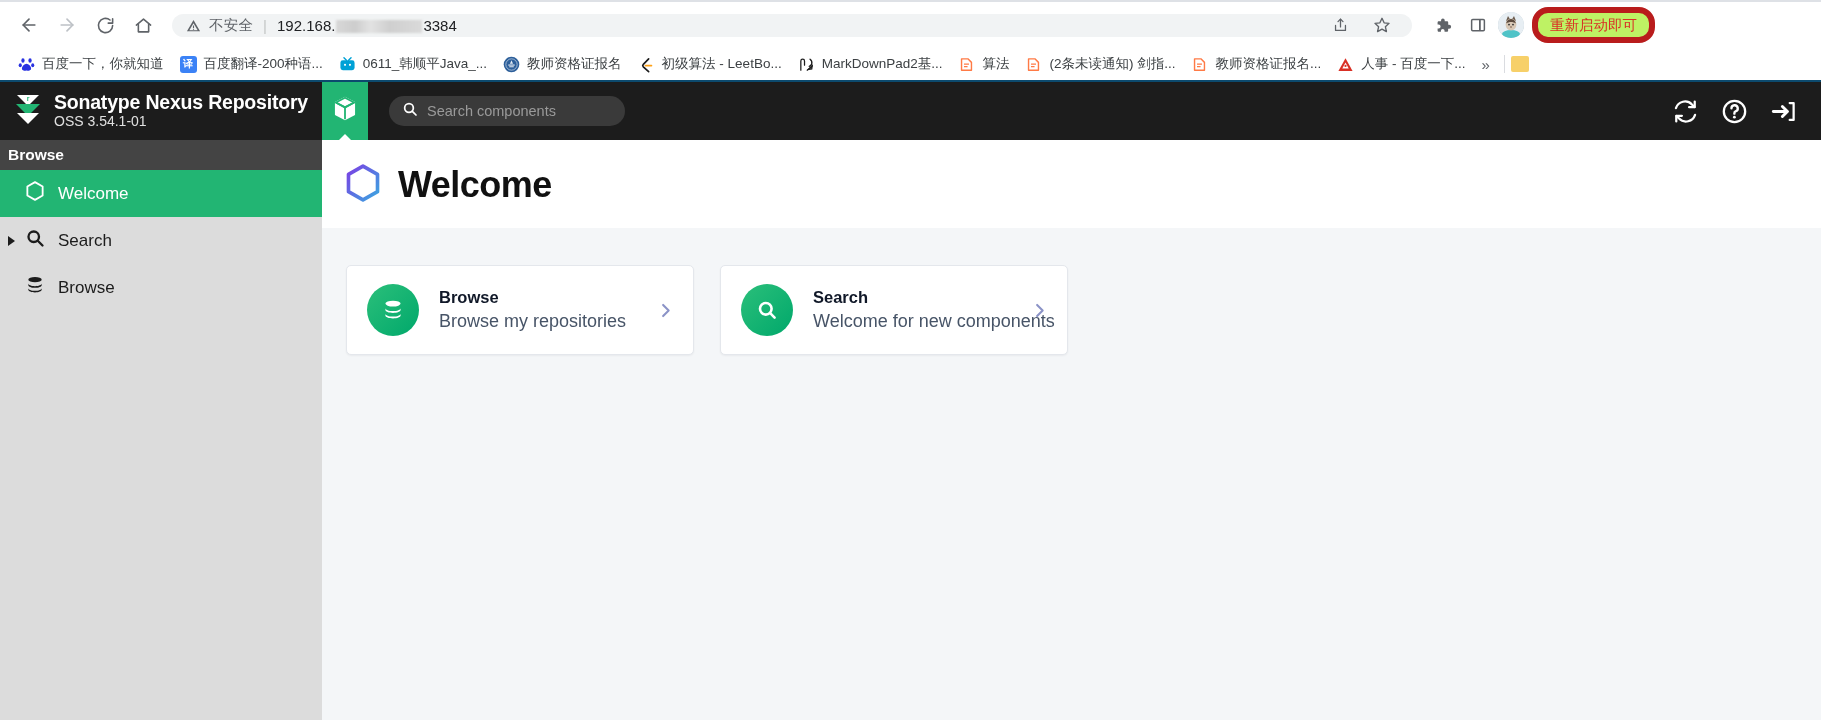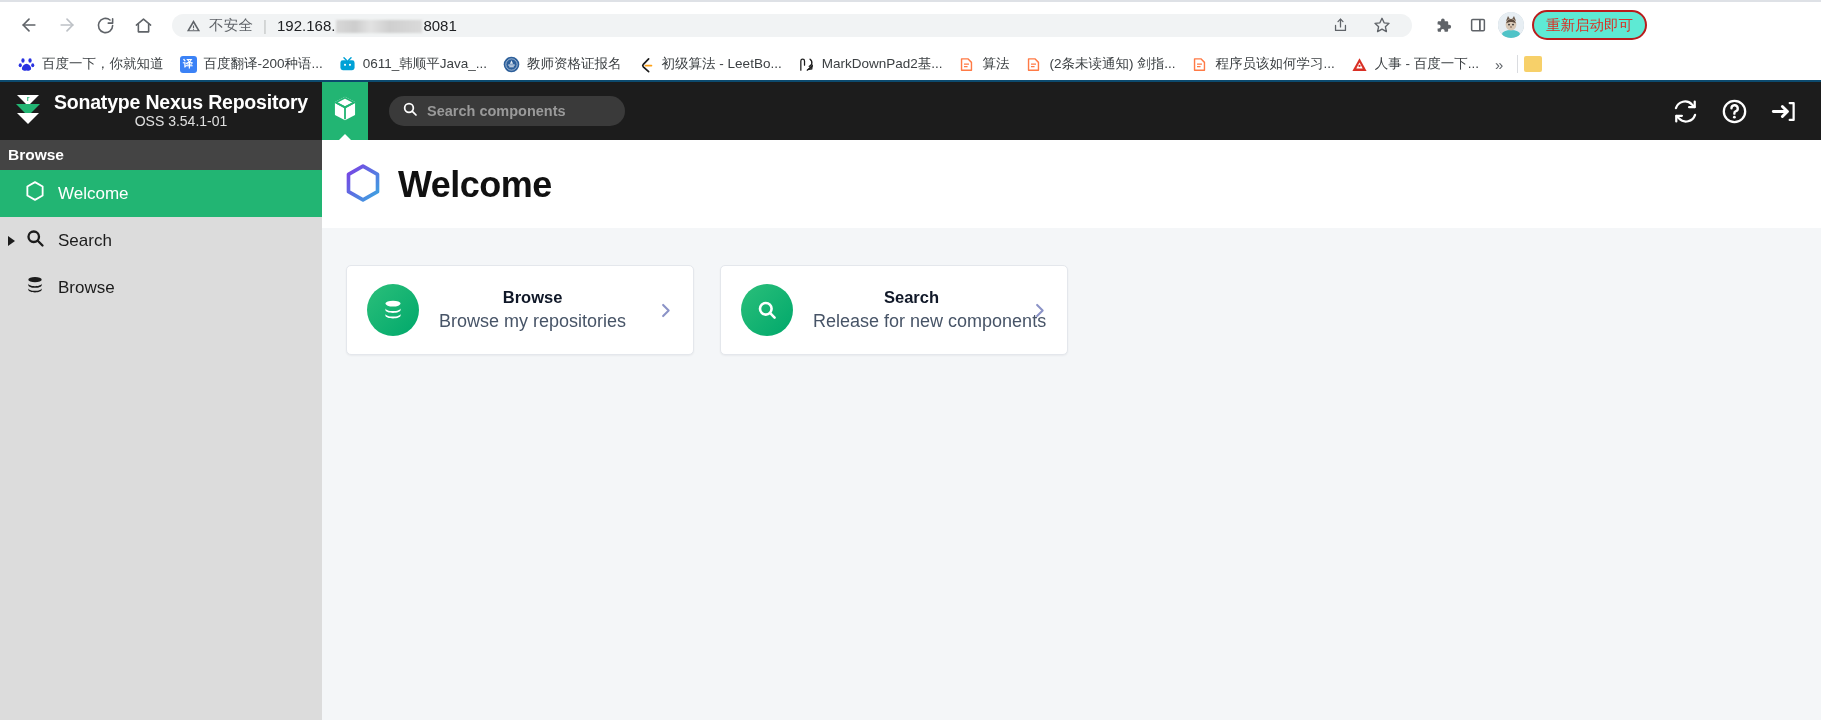--- a/index.html
+++ b/index.html
@@ -56,24 +56,24 @@
     width: 32px; height: 32px; display: flex; align-items: center;
     justify-content: center; border-radius: 50%; cursor: pointer; flex-shrink: 0;
   }
   .avatar {
     width: 26px; height: 26px; border-radius: 50%;
     background: radial-gradient(circle at 50% 38%, #e9eef2 0%, #cfd9e0 60%, #9fb7c4 100%);
     display: flex; align-items: center; justify-content: center;
     overflow: hidden; flex-shrink: 0; cursor: pointer;
   }
   .restart-pill {
-    border: 2px solid #b91c1c; color: #d93025; border-radius: 16px;
+    border: 6px solid #b91c1c; color: #d93025; border-radius: 16px;
     height: 30px; display: flex; align-items: center; padding: 12px 12px;
     font-size: 14.5px; white-space: nowrap; cursor: pointer; margin-left: 4px;
-    background: #5eead4;
+    background: #bef264;
   }
 
   
   .bookmarks {
     height: 34px; display: flex; align-items: center; padding: 0 10px;
     gap: 0px; background: #ffffff; border-bottom: 2px solid #0c4a6e;
     overflow: hidden;
   }
   .bm {
     display: flex; align-items: center; gap: 7px; padding: 4px 8px;
@@ -86,21 +86,21 @@
     font-size: 10px; color: #fff; font-weight: bold; overflow: hidden;
   }
   .bm-chev { padding: 4px 8px; color: #5f6368; font-size: 15px; cursor: pointer; flex-shrink: 0; }
   .bm-divider { width: 1px; height: 18px; background: #dadce0; margin: 0 6px; flex-shrink: 0; }
   .bm-folder {
     width: 18px; height: 16px; background: #f7d069; border-radius: 2px;
     flex-shrink: 0; cursor: pointer;
   }
 
   
-  .app { display: flex; flex-direction: column; height: 638px; text-align: center; }
+  .app { display: flex; flex-direction: column; height: 638px; }
 
   .nx-header {
     height: 58px; background: #1c1c1c; display: flex; align-items: stretch;
     flex-shrink: 0;
   }
   .nx-brand {
     width: 322px; display: flex; align-items: center; gap: 11px;
     padding-left: 13px; flex-shrink: 0; cursor: pointer;
   }
   .nx-brand-text { display: flex; flex-direction: column; line-height: 1.12; }
@@ -114,21 +114,21 @@
   .nx-tab-active::after {
     content: ''; position: absolute; bottom: -1px; left: 50%;
     transform: translateX(-50%); width: 0; height: 0;
     border-left: 7px solid transparent; border-right: 7px solid transparent;
     border-bottom: 7px solid #ffffff;
   }
 
   .nx-search-wrap { display: flex; align-items: center; padding-left: 21px; }
   .nx-search {
     width: 236px; height: 30px; background: #3a3a3a; border-radius: 15px;
-    display: flex; align-items: center; gap: 9px; padding: 0 13px; cursor: text; font-weight: bold;
+    display: flex; align-items: center; gap: 9px; padding: 0 13px; cursor: text;
   }
   .nx-search-ph { color: #9a9a9a; font-size: 14.5px; }
 
   .nx-header-right {
     margin-left: auto; display: flex; align-items: center; gap: 22px;
     padding-right: 24px;
   }
   .nx-hicon { cursor: pointer; display: flex; align-items: center; }
 
   
@@ -218,21 +218,21 @@
       <span class="warn-icon">
         <svg width="15" height="15" viewBox="0 0 24 24" fill="#5f6368">
             <path d="M12 3 1.5 21h21L12 3zm0 5.2 6.6 11.3H5.4L12 8.2zm-.9 3.6v4.2h1.8v-4.2h-1.8zm0 5.3v1.8h1.8v-1.8h-1.8z"></path>
           </svg>
       </span>
       <span class="not-secure">不安全</span>
       <span class="omni-sep">|</span>
       <span class="url-wrap">
         <span>192.168.</span>
           <span class="url-redacted"></span>
-          <span>8081</span>
+          <span>3384</span>
       </span>
       <span class="omni-right">
         <span class="icon-btn">
           <svg width="17" height="17" viewBox="0 0 24 24" fill="none" stroke="#5f6368" stroke-width="1.8" stroke-linecap="round" stroke-linejoin="round">
               <path d="M5 12v7h14v-7"></path>
               <path d="M12 3v11"></path>
               <polyline points="8.5 6.5 12 3 15.5 6.5"></polyline>
             </svg>
         </span>
         <span class="icon-btn">
@@ -359,21 +359,21 @@
       <span>(2条未读通知) 剑指...</span>
     </div>
 
     <div class="bm">
       <span class="bm-ico">
         <svg width="17" height="17" viewBox="0 0 24 24" fill="none" stroke="#ff7a45" stroke-width="2" stroke-linejoin="round">
             <path d="M5 4h9l5 5v11H5z"></path>
             <path d="M8.5 11.5h7M8.5 15h5"></path>
           </svg>
       </span>
-      <span>程序员该如何学习...</span>
+      <span>教师资格证报名...</span>
     </div>
 
     <div class="bm">
       <span class="bm-ico">
         <svg width="17" height="17" viewBox="0 0 24 24">
             <path d="M12 3 22 21H2z" fill="#d93025"></path>
             <path d="M12 9 16.5 17.5h-9z" fill="#fff"></path>
             <circle cx="12" cy="14" r="1.6" fill="#d93025"></circle>
           </svg>
       </span>
@@ -530,21 +530,21 @@
 
           <div class="nx-card">
             <span class="nx-card-ico">
               <svg width="24" height="24" viewBox="0 0 24 24" fill="none" stroke="#ffffff" stroke-width="2.6" stroke-linecap="round">
                   <circle cx="10.8" cy="10.8" r="5.8"></circle>
                   <line x1="15.2" y1="15.2" x2="19.6" y2="19.6"></line>
                 </svg>
             </span>
             <span class="nx-card-text">
               <span class="nx-card-title">Search</span>
-              <span class="nx-card-sub">Release for new components</span>
+              <span class="nx-card-sub">Welcome for new components</span>
             </span>
             <span class="nx-card-chev">
               <svg width="19" height="19" viewBox="0 0 24 24" fill="none" stroke="#8b93c7" stroke-width="2.6" stroke-linecap="round" stroke-linejoin="round">
                   <polyline points="9 5 16 12 9 19"></polyline>
                 </svg>
             </span>
           </div>
 
 
         </div>

